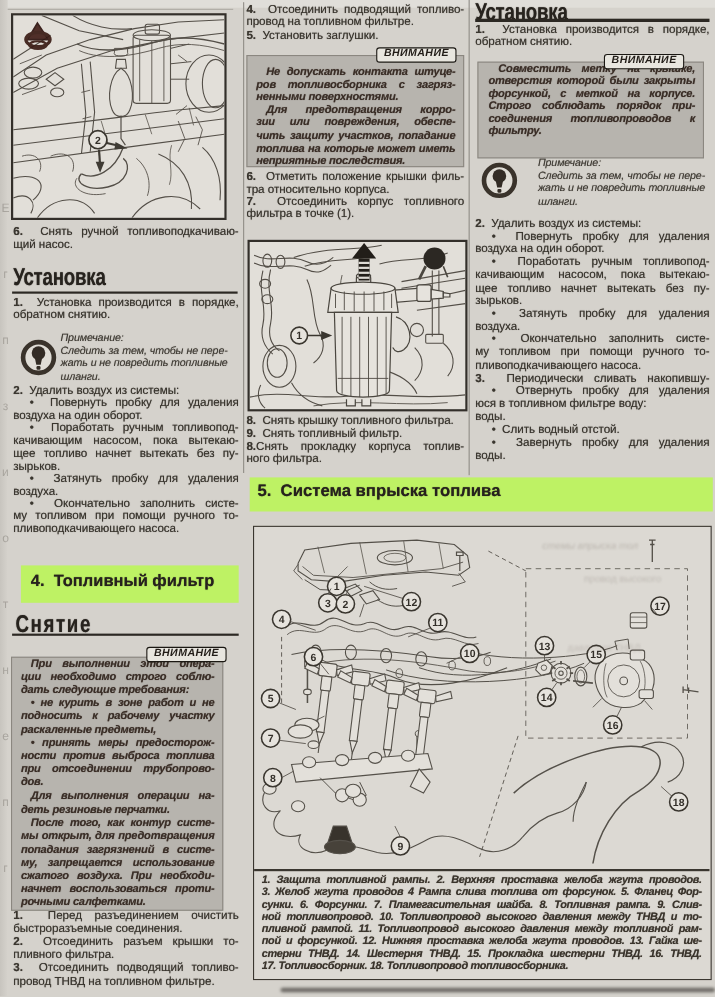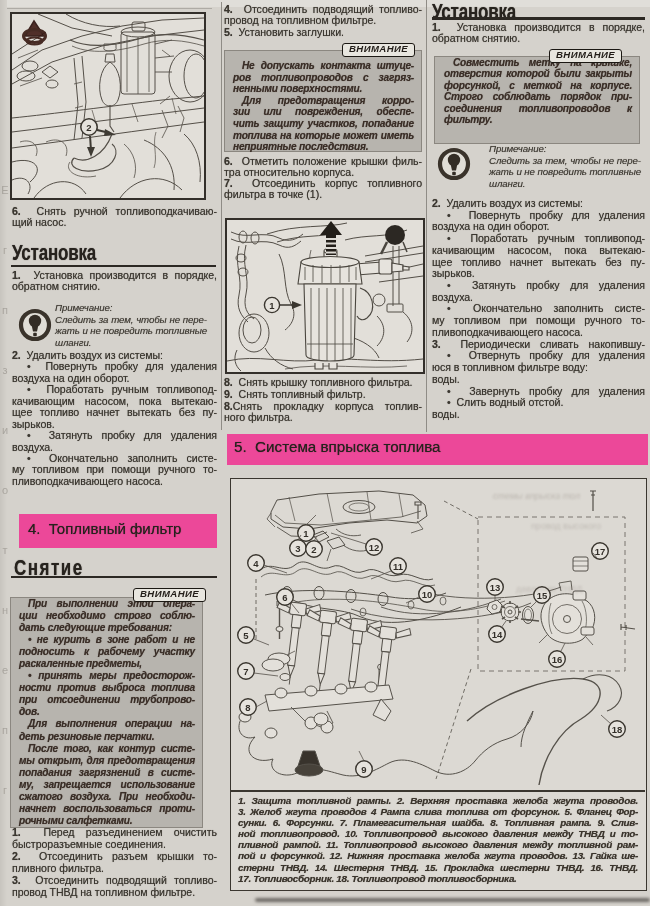--- a/index.html
+++ b/index.html
@@ -12,21 +12,21 @@
 .j{text-align:justify;text-align-last:justify}
 .bu{padding-left:15px}
 .h1{position:absolute;font-weight:bold;font-size:17px;color:#27231e;letter-spacing:-.2px;transform:scaleY(1.3);transform-origin:top left;text-shadow:0 0 .8px rgba(39,35,30,.8)}
 .rule{position:absolute;background:#2c2823;height:2.6px}
 .tab{position:absolute;z-index:6;background:#e8e6df;border:1.8px solid #1b1813;border-radius:3px;font-weight:bold;font-style:italic;font-size:9.6px;line-height:10.2px;color:#221d18;padding:0 6px;height:13.5px;letter-spacing:.4px}
 .gbox{position:absolute;background:#b7b4ae;border:1px solid #8b8780}
 .lb .gl{height:12.05px;line-height:12.1px}
 .rb .gl{height:11.4px;line-height:11.5px}
 .gl{font-weight:bold;font-style:italic;font-size:10.1px;letter-spacing:-.2px;color:#3a2e27;height:11.6px;line-height:11.7px;text-shadow:0 0 .8px rgba(58,46,39,.7)}
 .ind{text-indent:9px}
-.sec{position:absolute;background:#ec4899;font-weight:normal;color:#26221d;text-shadow:0 0 .8px rgba(38,34,29,.8)}
+.sec{position:absolute;background:#bef264;font-weight:bold;color:#26221d;text-shadow:0 0 .8px rgba(38,34,29,.8)}
 .imgbox{position:absolute;background:#e2dfd9;border:2px solid #332f2a}
 .it{font-style:italic;font-size:9.7px;letter-spacing:-.1px;height:11.5px;line-height:11.6px;color:#413d36;text-shadow:0 0 .7px rgba(65,61,54,.7)}
 .cap{font-weight:bold;font-style:italic;font-size:9.9px;letter-spacing:-.3px;color:#3a342c;height:11.1px;line-height:11.2px;text-shadow:0 0 .7px rgba(58,52,44,.7)}
 b{font-weight:bold}
 </style>
 </head>
 <body>
 <div id="blurwrap">
 
 <div style="position:absolute;left:0;top:0;width:650px;height:7px;background:#e0ded9"></div>
@@ -212,21 +212,21 @@
   <div class="p" style="top:4px;width:198px;left:0">
     <div class="ln j" style="height:11.3px"><b>4.</b>&nbsp; Отсоединить подводящий топливо-</div>
     <div class="ln" style="height:11.3px">провод на топливном фильтре.</div>
     <div class="ln" style="height:11.3px"><b>5.</b>&nbsp; Установить заглушки.</div>
   </div>
 
   <div class="tab" style="left:118px;top:43px">ВНИМАНИЕ</div>
 
   <div class="gbox" style="left:0;top:50px;width:198px;height:102px;padding:9px 7px 0 8px">
     <div class="gl j ind">Не допускать контакта штуце-</div>
-    <div class="gl j">ров топливопроводов с загряз-</div>
+    <div class="gl j">ров топливосборника с загряз-</div>
     <div class="gl">ненными поверхностями.</div>
     <div class="gl j ind">Для предотвращения корро-</div>
     <div class="gl j">зии или повреждения, обеспе-</div>
     <div class="gl j">чить защиту участков, попадание</div>
     <div class="gl j">топлива на которые может иметь</div>
     <div class="gl">неприятные последствия.</div>
   </div>
 
   <div class="p" style="top:156px;width:198px;left:0">
     <div class="ln j" style="height:11.1px"><b>6.</b>&nbsp; Отметить положение крышки филь-</div>
@@ -379,22 +379,22 @@
     <div class="ln" style="height:11.72px">зырьков.</div>
     <div class="ln j bu" style="height:11.72px">•&nbsp; Затянуть пробку для удаления</div>
     <div class="ln" style="height:11.72px">воздуха.</div>
     <div class="ln j bu" style="height:11.72px">•&nbsp; Окончательно заполнить систе-</div>
     <div class="ln j" style="height:11.72px">му топливом при помощи ручного то-</div>
     <div class="ln" style="height:11.72px">пливоподкачивающего насоса.</div>
     <div class="ln j" style="height:11.72px"><b>3.</b>&nbsp; Периодически сливать накопившу-</div>
     <div class="ln j bu" style="height:11.72px">•&nbsp; Отвернуть пробку для удаления</div>
     <div class="ln" style="height:11.72px">юся в топливном фильтре воду:</div>
     <div class="ln" style="height:11.72px">воды.</div>
+    <div class="ln bu" style="height:11.72px">•&nbsp; Слить водный отстой.</div>
     <div class="ln j bu" style="height:11.72px">•&nbsp; Завернуть пробку для удаления</div>
-    <div class="ln bu" style="height:11.72px">•&nbsp; Слить водный отстой.</div>
     <div class="ln" style="height:11.72px">воды.</div>
   </div>
 </div>
 
 <div class="sec" style="left:227px;top:433.5px;width:421px;height:31px;font-size:15.2px;padding:4px 0 0 7px">5.&nbsp; Система впрыска топлива</div>
 
 <div style="position:absolute;left:230px;top:478px;width:417px;height:413px;background:#dcd9d3;border:1.5px solid #3a362f">
 
   <svg width="414" height="310" viewBox="0 0 414 310" style="position:absolute;left:0;top:0">
     <g fill="none" stroke="#534f48" stroke-width="1">

